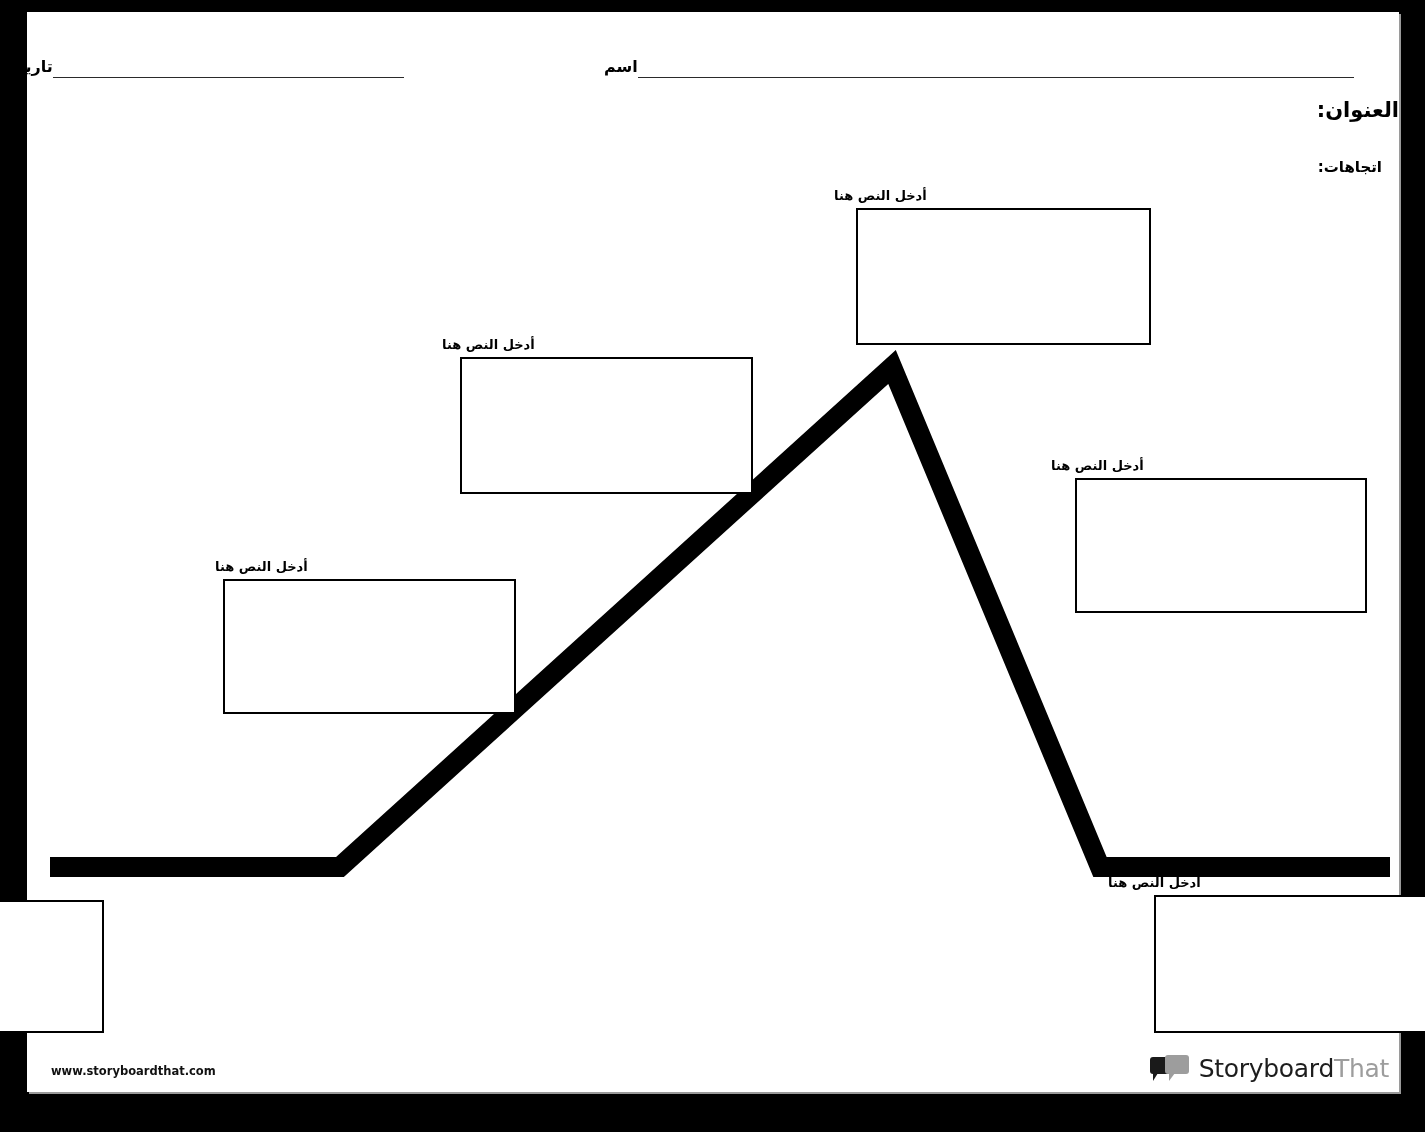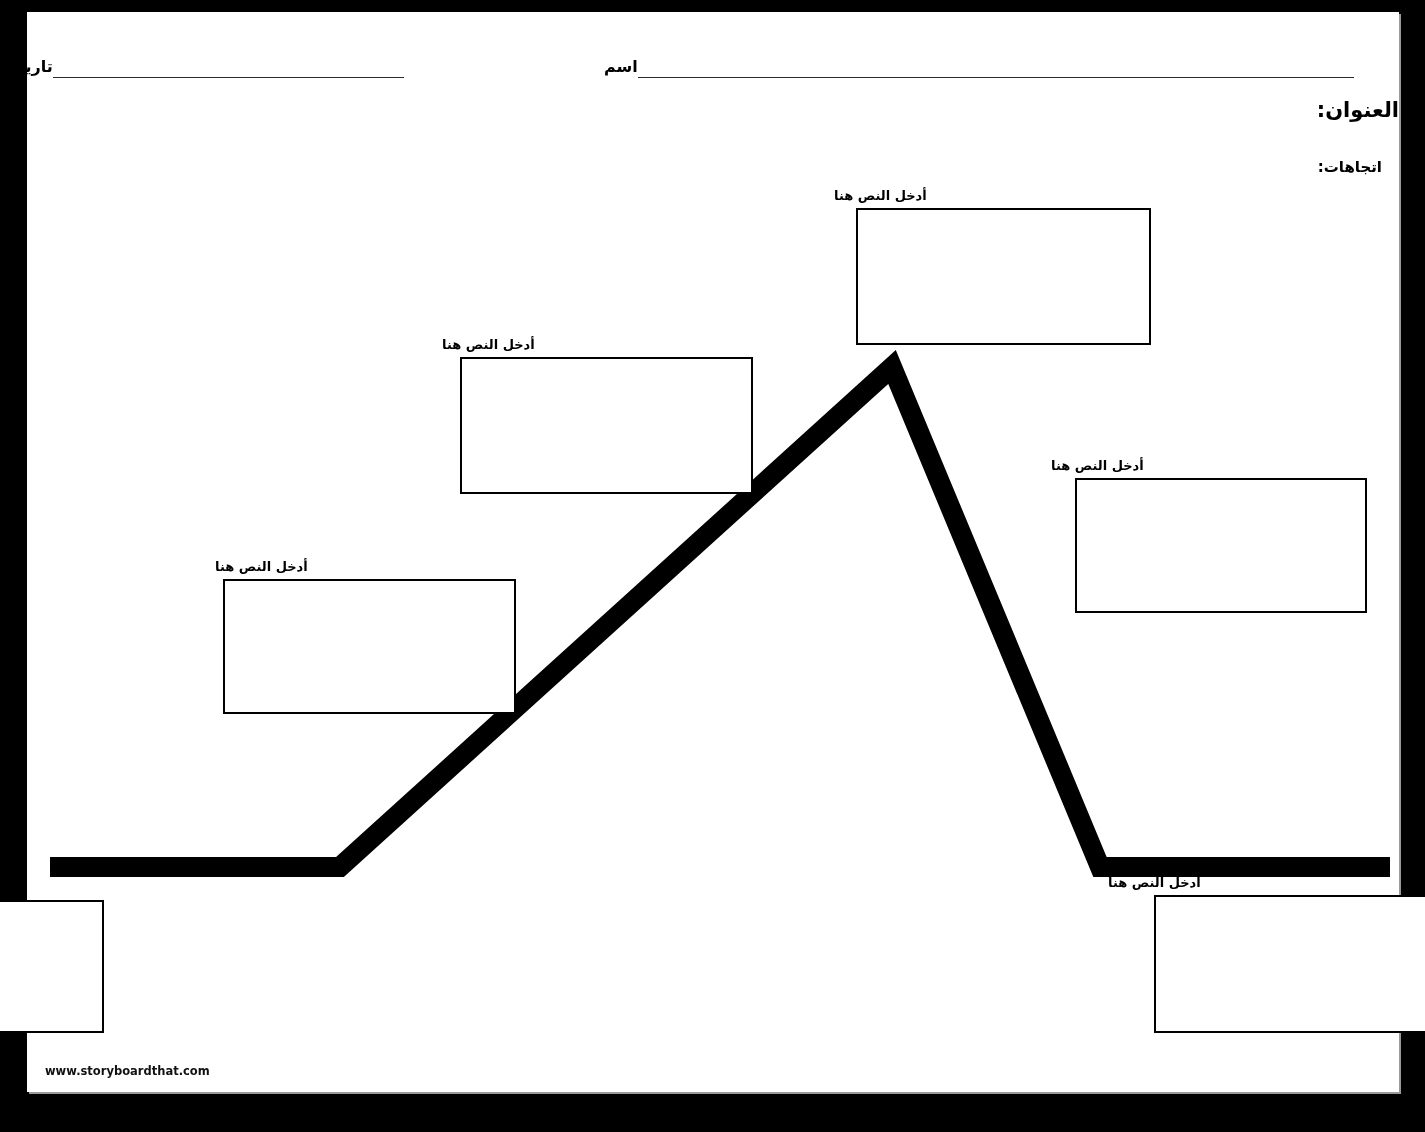--- a/index.html
+++ b/index.html
@@ -124,21 +124,21 @@
   #group-exposition  .plot-box-label { transform: translateX(-45px); }
   #group-rising-1    .plot-box-label { transform: translateX(-8px); }
   #group-rising-2    .plot-box-label { transform: translateX(-18px); }
   #group-climax      .plot-box-label { transform: translateX(-22px); }
   #group-falling     .plot-box-label { transform: translateX(-24px); }
   #group-resolution  .plot-box-label { transform: translateX(-46px); }
 
   
   #footer-url {
     position: absolute;
-    left: 18px;
+    left: 24px;
     bottom: 14px;
     font-size: 11.5px;
     font-weight: bold;
     color: #111;
     direction: ltr;
   }
   #brand-logo {
     position: absolute;
     right: 10px;
     bottom: 8px;
@@ -239,15 +239,24 @@
       <div class="plot-box"></div>
     </div>
 
     <div class="plot-box-group" id="group-resolution">
       <div class="plot-box-label">أدخل النص هنا</div>
       <div class="plot-box"></div>
     </div>
 
     <div id="footer-url">www.storyboardthat.com</div>
 
+    <div id="brand-logo">
+      <span class="logo-mark">
+        <span class="bubble-back"></span>
+        <span class="bubble-front"></span>
+      </span>
+      <span class="logo-text">
+        <span class="word-dark">Storyboard</span><span class="word-gray">That</span>
+      </span>
+    </div>
 
   </div>
 </div>
 
 </body></html>

